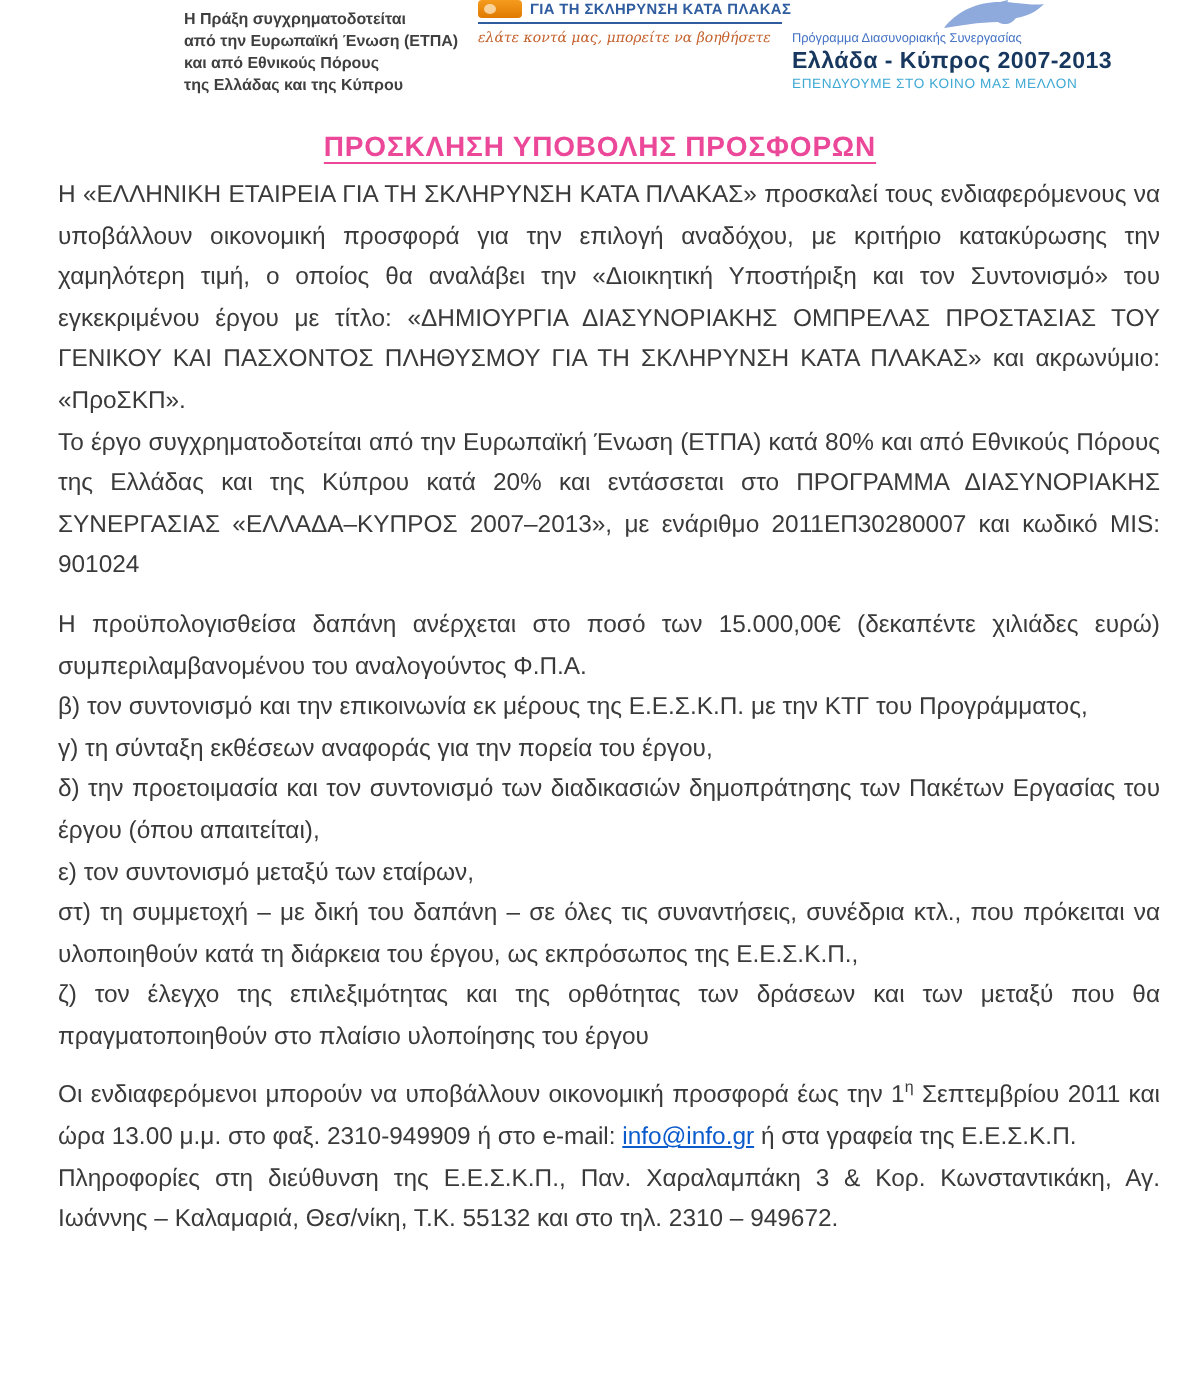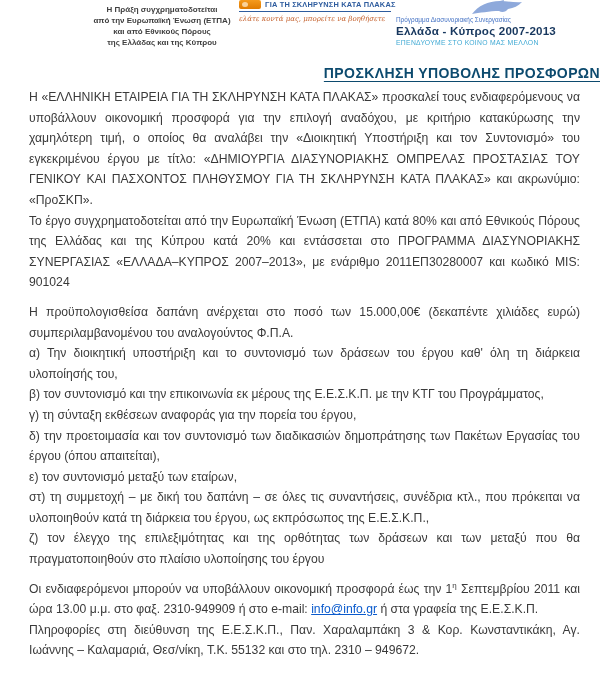--- a/index.html
+++ b/index.html
@@ -7,37 +7,37 @@
     width:600px;height:691px;overflow:hidden;background:#ffffff;
     font-family:"Liberation Sans","DejaVu Sans",sans-serif;
     color:#3a3a3a;
   }
   .page{position:relative;width:600px;height:691px;}
 
   
   .header{position:relative;height:57px;}
   .funding-note{
     position:absolute;left:92px;top:4px;width:140px;
-    text-align:center;font-size:8px;line-height:11px;color:#3f3f3f;font-weight:600;
+    font-size:8px;line-height:11px;color:#3f3f3f;font-weight:600;
   }
   .gmss-block{position:absolute;left:239px;top:0;width:152px;}
   .gmss-top{display:flex;align-items:flex-end;gap:4px;border-bottom:1.5px solid #2e5c9e;padding-bottom:2px;}
   .gmss-logo{width:22px;height:9px;border-radius:2px;background:linear-gradient(180deg,#f59b1e,#e07b00);position:relative;flex:0 0 auto;}
   .gmss-logo:after{content:"";position:absolute;left:3px;top:2px;width:6px;height:5px;border-radius:50%;background:#fde3bd;opacity:.8;}
   .gmss-org{font-size:7.4px;font-weight:bold;color:#2e5c9e;letter-spacing:.2px;white-space:nowrap;}
   .gmss-tagline{margin-top:3px;font-size:7px;font-style:italic;color:#c4612d;font-family:"DejaVu Serif","Liberation Serif",serif;}
   .programme-block{position:absolute;left:396px;top:0;width:202px;text-align:left;}
   .dolphin{display:block;margin:0 auto 1px auto;}
   .programme-label{font-size:6.4px;color:#4472c4;line-height:8px;}
   .programme-title{font-size:11.6px;font-weight:bold;color:#17375e;line-height:14px;letter-spacing:.2px;}
   .programme-slogan{font-size:6.8px;color:#3fa9d4;line-height:9px;letter-spacing:.3px;}
 
   
   .doc-title{
-    margin-top:8px;text-align:right;font-size:14px;font-weight:bold;color:#0c4a6e;
+    margin-top:8px;text-align:center;font-size:14px;font-weight:bold;color:#ec4899;
     text-decoration:underline;text-underline-offset:3px;letter-spacing:.4px;
   }
 
   
   .doc{
     padding:6px 20px 0 29px;
     font-size:12.2px;line-height:20.6px;text-align:justify;color:#3a3a3a;
   }
   .doc p{margin:0;}
   p.gap-before{margin-top:9px;}
@@ -77,21 +77,20 @@
       <div class="programme-slogan">ΕΠΕΝΔΥΟΥΜΕ ΣΤΟ ΚΟΙΝΟ ΜΑΣ ΜΕΛΛΟΝ</div>
     </div>
   </div>
 
   <div class="doc-title">ΠΡΟΣΚΛΗΣΗ ΥΠΟΒΟΛΗΣ ΠΡΟΣΦΟΡΩΝ</div>
 
   <div class="doc">
     <p><span class="b">Η «ΕΛΛΗΝΙΚΗ ΕΤΑΙΡΕΙΑ ΓΙΑ ΤΗ ΣΚΛΗΡΥΝΣΗ ΚΑΤΑ ΠΛΑΚΑΣ»</span><span> προσκαλεί τους ενδιαφερόμενους να υποβάλλουν οικονομική προσφορά για την επιλογή αναδόχου, με κριτήριο κατακύρωσης την χαμηλότερη τιμή, ο οποίος θα αναλάβει την </span><span class="b">«Διοικητική Υποστήριξη και τον Συντονισμό» του εγκεκριμένου έργου με τίτλο: «ΔΗΜΙΟΥΡΓΙΑ ΔΙΑΣΥΝΟΡΙΑΚΗΣ ΟΜΠΡΕΛΑΣ ΠΡΟΣΤΑΣΙΑΣ ΤΟΥ ΓΕΝΙΚΟΥ ΚΑΙ ΠΑΣΧΟΝΤΟΣ ΠΛΗΘΥΣΜΟΥ ΓΙΑ ΤΗ ΣΚΛΗΡΥΝΣΗ ΚΑΤΑ ΠΛΑΚΑΣ» και ακρωνύμιο: «ΠροΣΚΠ».</span></p>
     <p><span>Το έργο συγχρηματοδοτείται  από την Ευρωπαϊκή Ένωση (ΕΤΠΑ) κατά 80% και από Εθνικούς Πόρους της Ελλάδας και της Κύπρου κατά 20% και εντάσσεται στο ΠΡΟΓΡΑΜΜΑ ΔΙΑΣΥΝΟΡΙΑΚΗΣ ΣΥΝΕΡΓΑΣΙΑΣ «ΕΛΛΑΔΑ–ΚΥΠΡΟΣ 2007–2013», με ενάριθμο 2011ΕΠ30280007 και κωδικό MIS: 901024</span></p>
     <p class="gap-before"><span>Η προϋπολογισθείσα δαπάνη ανέρχεται στο ποσό των </span><span class="b">15.000,00€ (δεκαπέντε χιλιάδες ευρώ)</span><span> συμπεριλαμβανομένου του αναλογούντος Φ.Π.Α.</span></p>
-    <p><span>α) Την διοικητική υποστήριξη και το συντονισμό των δράσεων του έργου καθ' όλη τη διάρκεια υλοποίησής του,</span></p>
     <p><span>β) τον συντονισμό και την επικοινωνία εκ μέρους της Ε.Ε.Σ.Κ.Π. με την ΚΤΓ του Προγράμματος,</span></p>
     <p><span>γ) τη σύνταξη εκθέσεων αναφοράς για την πορεία του έργου,</span></p>
     <p><span>δ) την προετοιμασία και τον συντονισμό των διαδικασιών δημοπράτησης των Πακέτων Εργασίας του έργου (όπου απαιτείται),</span></p>
     <p><span>ε) τον συντονισμό μεταξύ των εταίρων,</span></p>
     <p><span>στ) τη συμμετοχή – με δική του δαπάνη – σε όλες τις συναντήσεις, συνέδρια κτλ., που πρόκειται να υλοποιηθούν κατά τη διάρκεια του έργου, ως εκπρόσωπος της Ε.Ε.Σ.Κ.Π.,</span></p>
     <p><span>ζ) τον έλεγχο της επιλεξιμότητας και της ορθότητας των δράσεων και των μεταξύ που θα πραγματοποιηθούν στο πλαίσιο υλοποίησης του έργου</span></p>
     <p class="gap-before"><span>Οι ενδιαφερόμενοι μπορούν να υποβάλλουν οικονομική προσφορά έως την 1</span><sup>η</sup><span> Σεπτεμβρίου 2011 και ώρα 13.00 μ.μ. στο φαξ. 2310-949909 ή στο e-mail: </span><a class="email-link" href="#">info@info.gr</a><span> ή στα γραφεία της Ε.Ε.Σ.Κ.Π.</span></p>
     <p><span>Πληροφορίες στη διεύθυνση της Ε.Ε.Σ.Κ.Π., Παν. Χαραλαμπάκη 3 &amp; Κορ. Κωνσταντικάκη, Αγ. Ιωάννης – Καλαμαριά, Θεσ/νίκη, Τ.Κ. 55132 και στο τηλ. 2310 – 949672.</span></p>
   </div>
 

